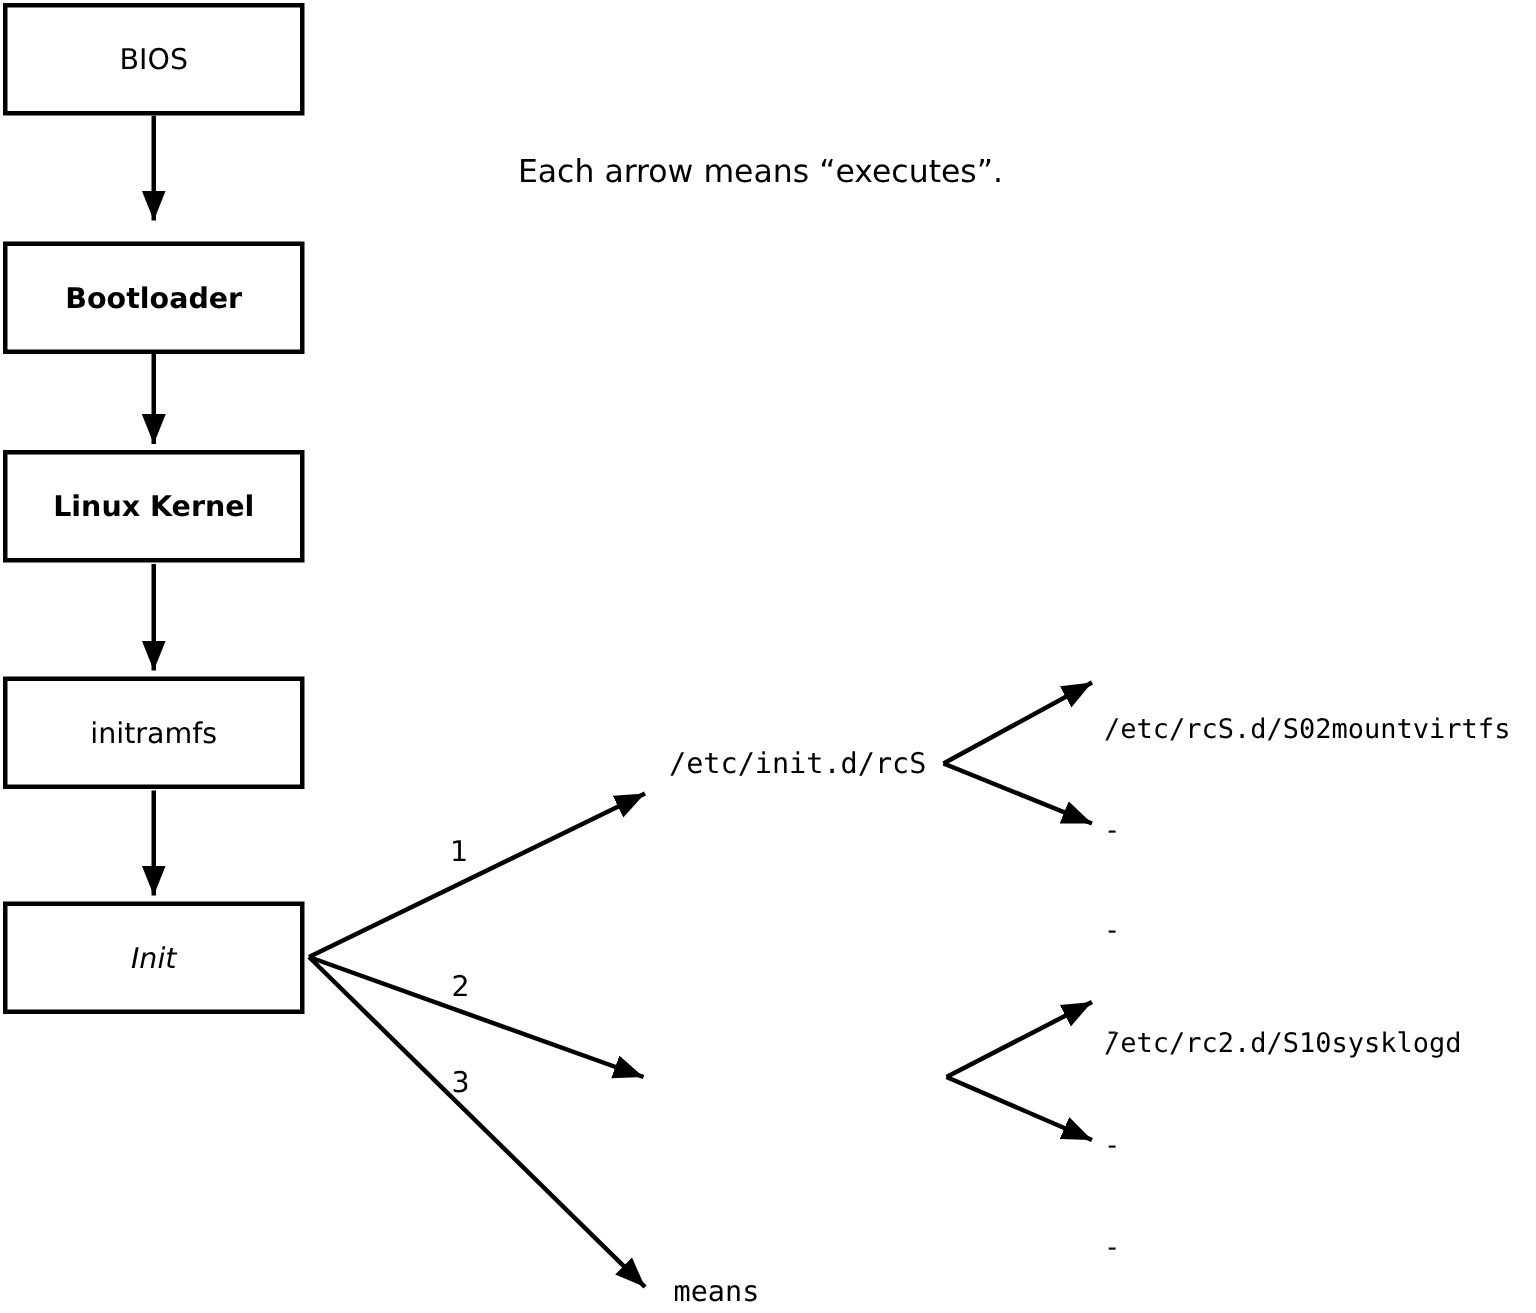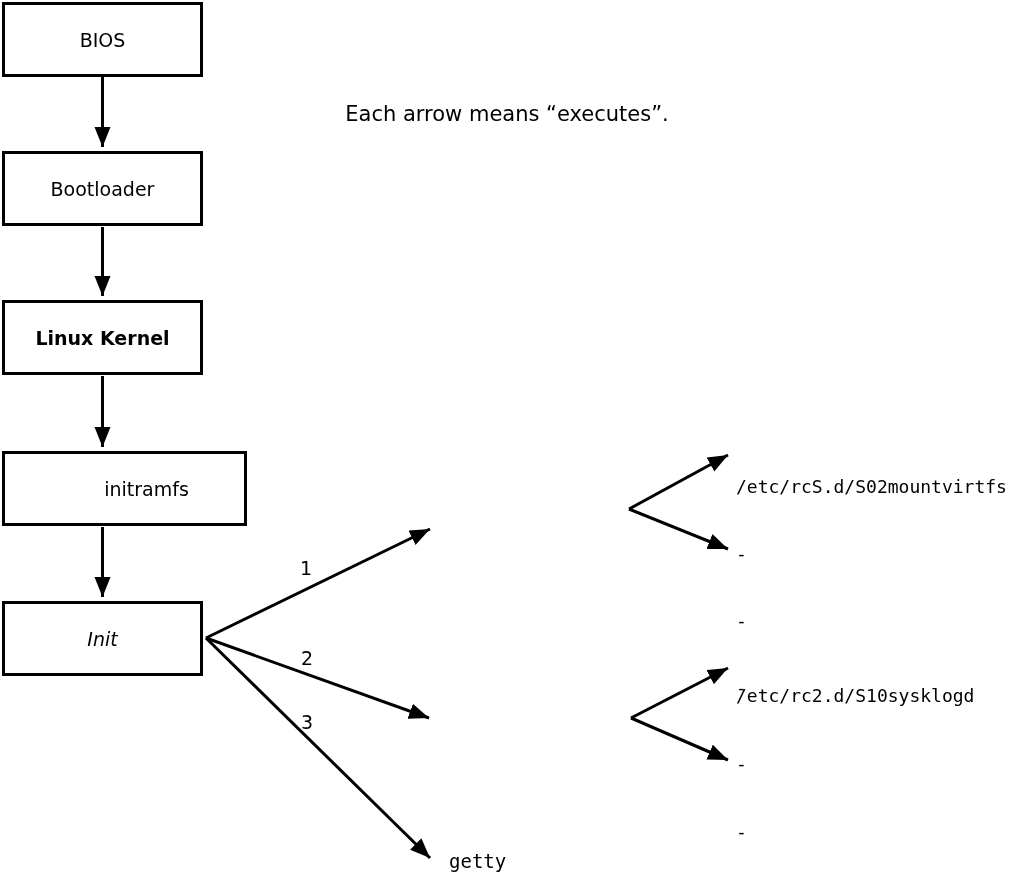--- a/index.html
+++ b/index.html
@@ -68,40 +68,41 @@
     <line x1="629" y1="509" x2="728" y2="455" stroke="#000000" stroke-width="3" marker-end="url(#arrow)"></line>
     <line x1="629" y1="509" x2="728" y2="549" stroke="#000000" stroke-width="3" marker-end="url(#arrow)"></line>
 
     <line x1="631" y1="718" x2="728" y2="668" stroke="#000000" stroke-width="3" marker-end="url(#arrow)"></line>
     <line x1="631" y1="718" x2="728" y2="760" stroke="#000000" stroke-width="3" marker-end="url(#arrow)"></line>
   </svg>
 
   <div class="box" style="top:2px;">
       <span>BIOS</span>
     </div>
-  <div class="box" style="top:151px;">
+  <div class="box" style="top:161px;font-weight:bold;">
       <span>Bootloader</span>
     </div>
   <div class="box" style="top:300px;font-weight:bold;">
       <span>Linux Kernel</span>
     </div>
-  <div class="box" style="top:451px;padding-left:44px;">
+  <div class="box" style="top:451px;">
       <span>initramfs</span>
     </div>
   <div class="box" style="top:601px;font-style:italic;">
       <span>Init</span>
     </div>
 
   <div class="legend" style="left:507px; top:114px;">Each arrow means “executes”.</div>
 
   <div class="edge-num" style="left:306px; top:568px;">1</div>
   <div class="edge-num" style="left:307px; top:658px;">2</div>
   <div class="edge-num" style="left:307px; top:722px;">3</div>
 
-  <div class="mono" style="left:449px; top:861px;">getty</div>
+  <div class="mono" style="left:446px; top:509px;">/etc/init.d/rcS</div>
+  <div class="mono" style="left:449px; top:861px;">means</div>
 
   <div class="mono-col" style="left:736px; top:432px;">
     <div>/etc/rcS.d/S02mountvirtfs</div>
     <div>-</div>
     <div>-</div>
     <div>-</div>
   </div>
 
   <div class="mono-col col2" style="left:736px; top:641px;">
     <div>/etc/rc2.d/S10sysklogd</div>

